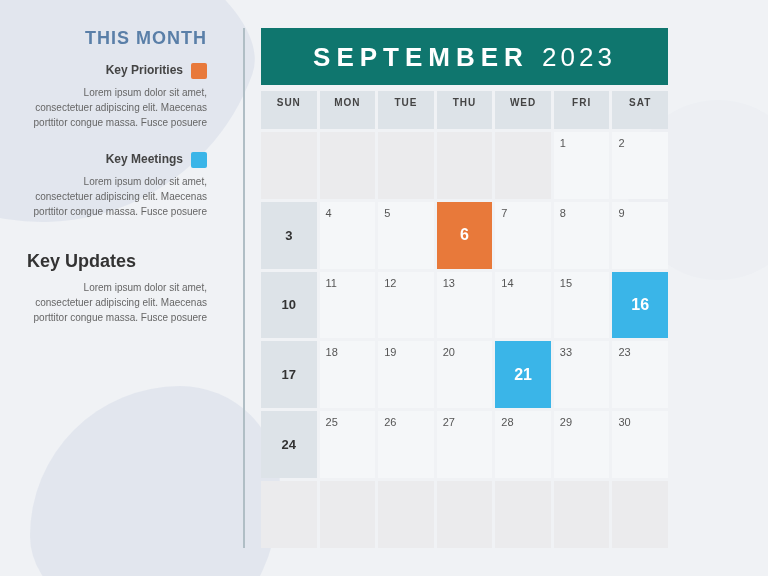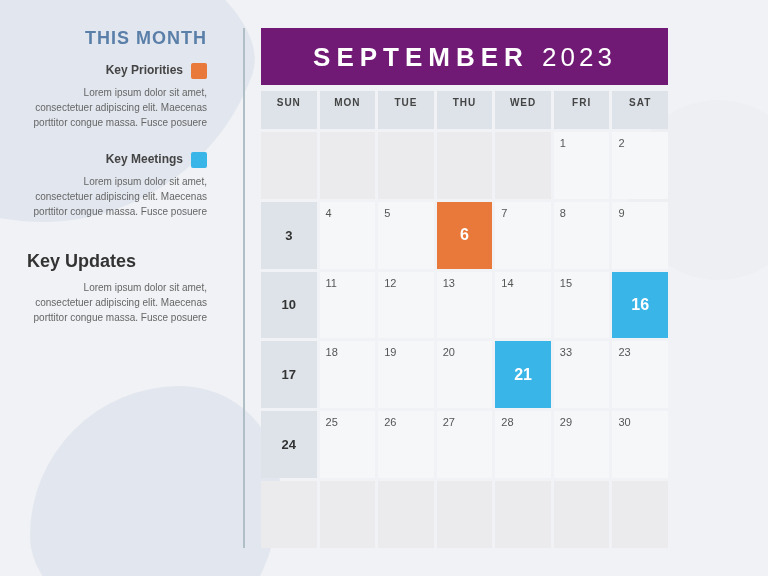--- a/index.html
+++ b/index.html
@@ -128,21 +128,21 @@
     }
 
     
     .calendar {
       flex: 1;
       display: flex;
       flex-direction: column;
     }
 
     .cal-header {
-      background: #701a75;
+      background: #0f766e;
       color: white;
       text-align: center;
       padding: 14px 0 12px;
       letter-spacing: 6px;
       font-size: 26px;
       font-weight: 700;
       text-transform: uppercase;
       margin-bottom: 6px;
     }
 

